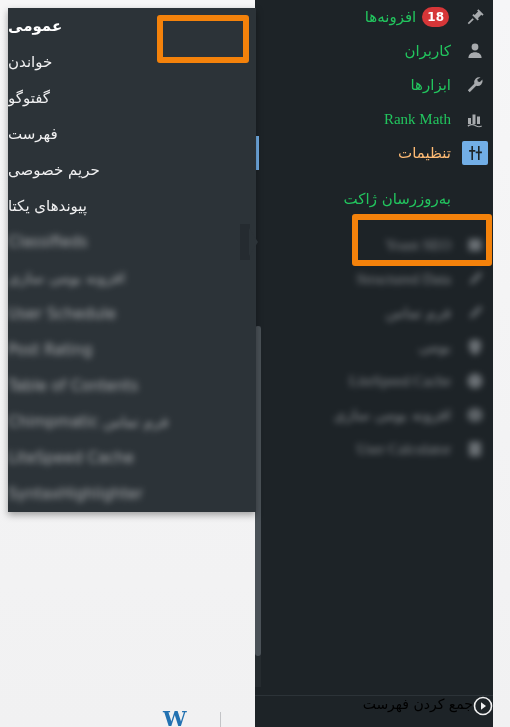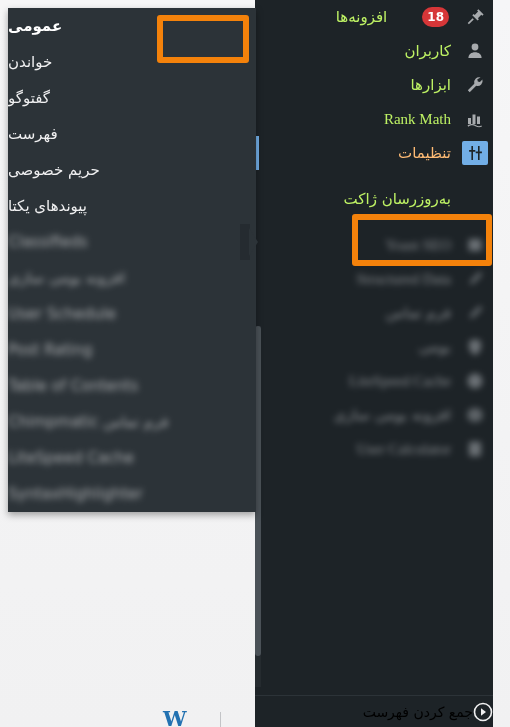--- a/index.html
+++ b/index.html
@@ -80,21 +80,21 @@
     height: 34px;
     display: flex;
     align-items: center;
     justify-content: center;
     color: #a7aaad;
   }
   .menu-item .mi-label {
     flex: 1;
     text-align: right;
     padding-right: 6px;
-    color: #bef264;
+    color: #22c55e;
     font-size: 15px;
     line-height: 1;
     white-space: nowrap;
   }
   .menu-item.current .mi-label { color: #fdba74; }
   .menu-item.current .mi-icon { color: #72aee6; }
 
   .badge-count {
     display: inline-flex;
     align-items: center;
@@ -103,21 +103,20 @@
     height: 20px;
     border-radius: 10px;
     background: #d63638;
     color: #fff;
     font-size: 12px;
     font-weight: 700;
     margin-right: 8px;
     padding: 0 5px;
     box-sizing: border-box;
     font-family: "DejaVu Sans", "Liberation Sans", sans-serif;
-    margin-left: 29px;
   }
 
   
   .icon-chip {
     background: #72aee6;
     color: #1d2327;
     width: 26px;
     height: 24px;
     border-radius: 2px;
     display: flex;
@@ -148,21 +147,21 @@
 
   .menu-gap { height: 12px; }
 
   .collapse-row {
     position: absolute;
     left: 0;
     right: 0;
     bottom: 0;
     height: 32px;
     display: flex;
-    align-items: center;
+    align-items: flex-start;
     padding: 0 0 0 10px;
     box-sizing: border-box;
     background: #1d2327;
     border-top: 1px solid #2c3338;
     cursor: pointer;
   }
   .collapse-row .mi-icon { color: #f0f0f1; }
   .collapse-row .mi-label { font-size: 14px; }
 
   

